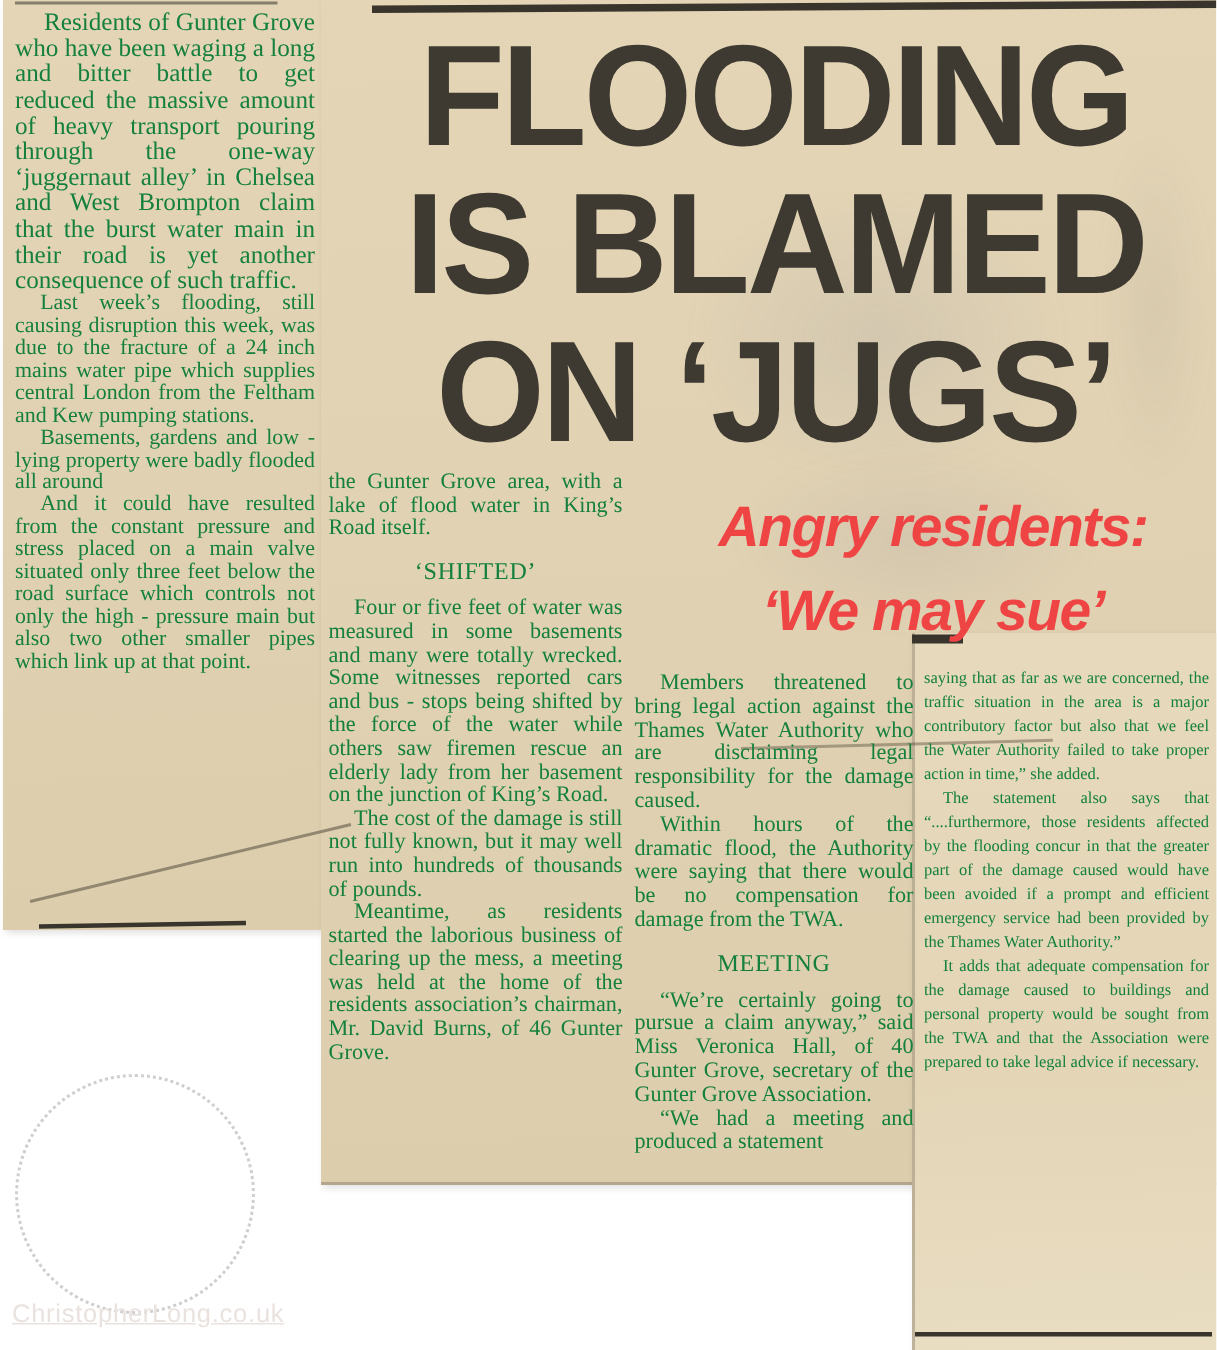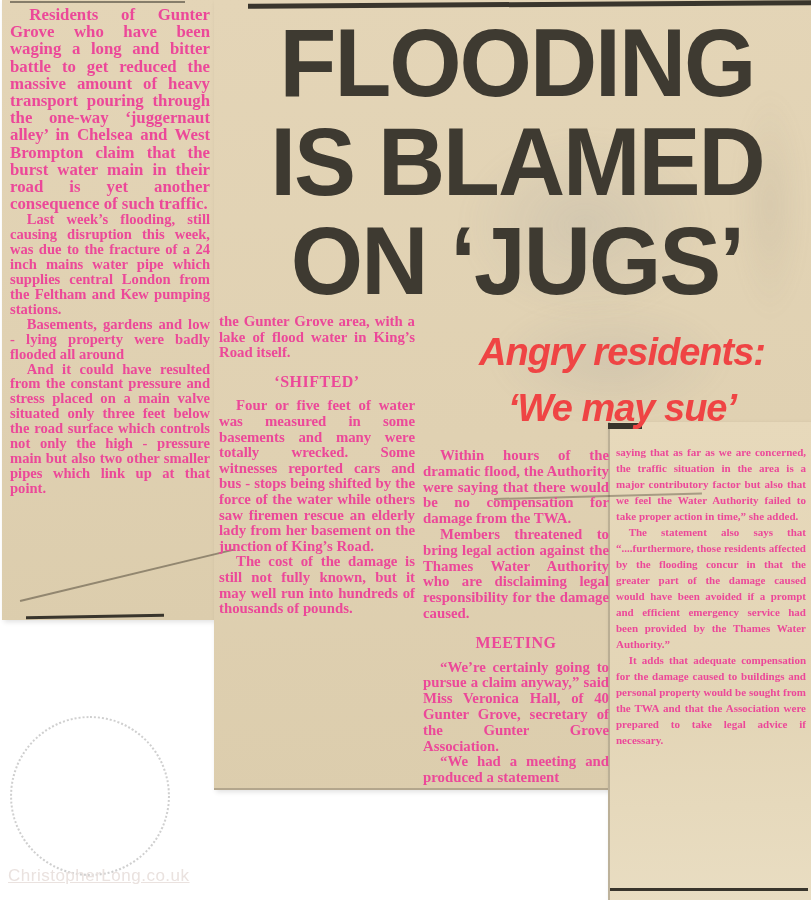--- a/index.html
+++ b/index.html
@@ -28,21 +28,21 @@
           background:radial-gradient(closest-side,rgba(118,124,142,0.12),rgba(118,124,142,0));}
   .blob-3{left:735px;top:90px;width:70px;height:230px;
           background:radial-gradient(closest-side,rgba(125,118,108,0.10),rgba(125,118,108,0));}
   .headline{position:absolute;left:228px;top:14px;width:578px;margin:0;text-align:center;
             font-family:"Liberation Sans",sans-serif;font-weight:bold;color:#3e3a31;
             font-size:93px;line-height:96px;letter-spacing:-2px;transform:scaleY(1.03);
             transform-origin:top center;}
   .subhead{position:absolute;left:436px;top:324px;width:372px;text-align:center;
            font-family:"Liberation Sans",sans-serif;font-style:italic;font-weight:bold;
            color:#ef4444;font-size:38px;line-height:56px;letter-spacing:-1px;}
-  .col{position:absolute;color:#ec4899;font-weight:bold;text-align:justify;}
+  .col{position:absolute;color:#15803d;font-weight:normal;text-align:justify;}
   .col p{margin:0;text-indent:1.15em;}
   .col p.noindent{text-indent:0;}
   .col1{left:10px;top:6px;width:200px;font-size:14.6px;line-height:14.9px;}
   .col1 .lead{font-size:16.8px;line-height:17.2px;}
   .col2{left:219px;top:314px;width:196px;font-size:14.8px;line-height:15.6px;}
   .col3{left:423px;top:448px;width:186px;font-size:14.8px;line-height:15.8px;}
   .col4{left:616px;top:444px;width:190px;font-size:11px;line-height:16.0px;}
   .crosshead{text-align:center;text-indent:0 !important;font-size:16px;letter-spacing:0.5px;
              margin:13px 0 9px !important;}
   .circle-mark{position:absolute;left:10px;top:716px;width:156px;height:156px;border-radius:50%;
@@ -88,25 +88,26 @@
     <p>Last week’s flooding, still causing disruption this week, was due to the fracture of a 24 inch mains water pipe which supplies central London from the Feltham and Kew pumping stations.</p>
     <p>Basements, gardens and low - lying property were badly flooded all around</p>
     <p>And it could have resulted from the constant pressure and stress placed on a main valve situated only three feet below the road surface which controls not only the high - pressure main but also two other smaller pipes which link up at that point.</p>
   </div>
 
   <div class="col col2">
     <p class="noindent">the Gunter Grove area, with a lake of flood water in King’s Road itself.</p>
     <p class="crosshead">‘SHIFTED’</p>
     <p>Four or five feet of water was measured in some basements and many were totally wrecked. Some witnesses reported cars and bus - stops being shifted by the force of the water while others saw firemen rescue an elderly lady from her basement on the junction of King’s Road.</p>
     <p>The cost of the damage is still not fully known, but it may well run into hundreds of thousands of pounds.</p>
+    <p>Meantime, as residents started the laborious business of clearing up the mess, a meeting was held at the home of the residents association’s chairman, Mr. David Burns, of 46 Gunter Grove.</p>
   </div>
 
   <div class="col col3">
+    <p>Members threatened to bring legal action against the Thames Water Authority who are disclaiming legal responsibility for the damage caused.</p>
     <p>Within hours of the dramatic flood, the Authority were saying that there would be no compensation for damage from the TWA.</p>
-    <p>Members threatened to bring legal action against the Thames Water Authority who are disclaiming legal responsibility for the damage caused.</p>
     <p class="crosshead">MEETING</p>
     <p>“We’re certainly going to pursue a claim anyway,” said Miss Veronica Hall, of 40 Gunter Grove, secretary of the Gunter Grove Association.</p>
     <p>“We had a meeting and produced a statement</p>
   </div>
 
   <div class="col col4">
     <p class="noindent">saying that as far as we are concerned, the traffic situation in the area is a major contributory factor but also that we feel the Water Authority failed to take proper action in time,” she added.</p>
     <p>The statement also says that “....furthermore, those residents affected by the flooding concur in that the greater part of the damage caused would have been avoided if a prompt and efficient emergency service had been provided by the Thames Water Authority.”</p>
     <p>It adds that adequate compensation for the damage caused to buildings and personal property would be sought from the TWA and that the Association were prepared to take legal advice if necessary.</p>
   </div>

